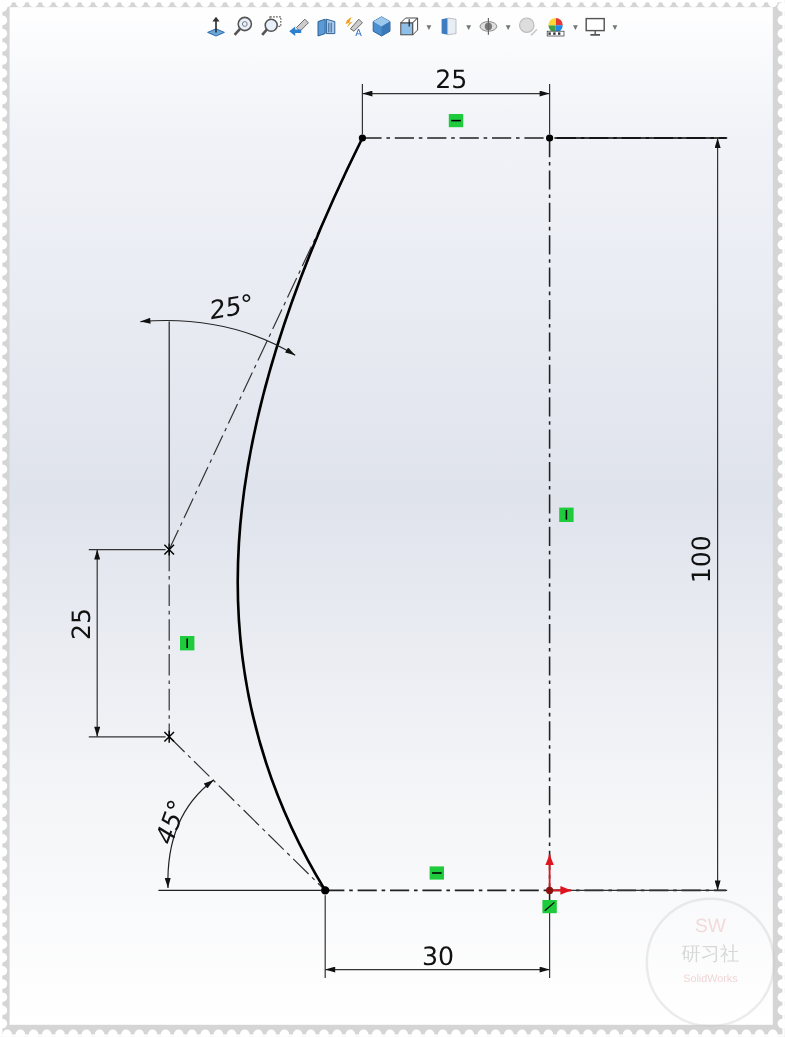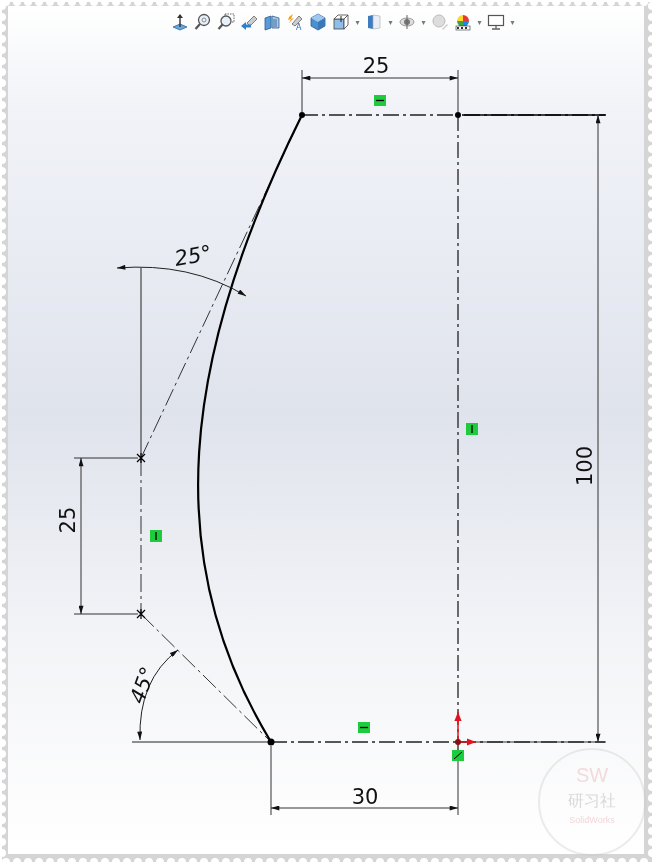--- a/index.html
+++ b/index.html
@@ -8,21 +8,21 @@
   .viewport{position:absolute;left:8px;top:6px;width:636px;height:848px;
     background:linear-gradient(180deg,#ffffff 0%,#f1f3f8 12%,#dfe3ec 48%,#f3f4f7 75%,#ffffff 100%);}
   .toolbar{position:absolute;top:9px;left:170px;height:26px;display:flex;align-items:center;gap:3px;}
   .tb{width:20px;height:20px;display:flex;align-items:center;justify-content:center;cursor:pointer;}
   .tb svg{width:18px;height:18px;}
   .dd{width:7px;font-size:8px;color:#777;text-align:center;cursor:pointer;}
   svg.drawing{position:absolute;left:0;top:0;}
   .dim{font-family:"DejaVu Sans",sans-serif;font-size:21px;fill:#111;}
   .dimi{font-family:"DejaVu Sans",sans-serif;font-style:italic;font-size:21px;fill:#111;}
   .wm{position:absolute;left:538px;top:748px;width:104px;height:104px;border-radius:50%;border:2px solid rgba(200,200,200,0.35);text-align:center;}
-  .wm .sw{color:rgba(220,120,120,0.25);font-weight:normal;font-size:20px;margin-top:14px;}
+  .wm .sw{color:rgba(220,120,120,0.25);font-weight:normal;font-size:16px;margin-top:14px;}
   .wm .cn{color:rgba(150,150,150,0.35);font-size:16px;font-family:Liberation Sans, sans-serif;line-height:28px;}
   .wm .sub{color:rgba(220,120,120,0.3);font-size:9px;font-weight:normal;}
 </style>
 </head>
 <body>
 
 <div class="frame">
   <svg width="654" height="864" style="position:absolute;left:0;top:0">
     <defs>
       <pattern id="scH" width="12" height="8" patternUnits="userSpaceOnUse">

